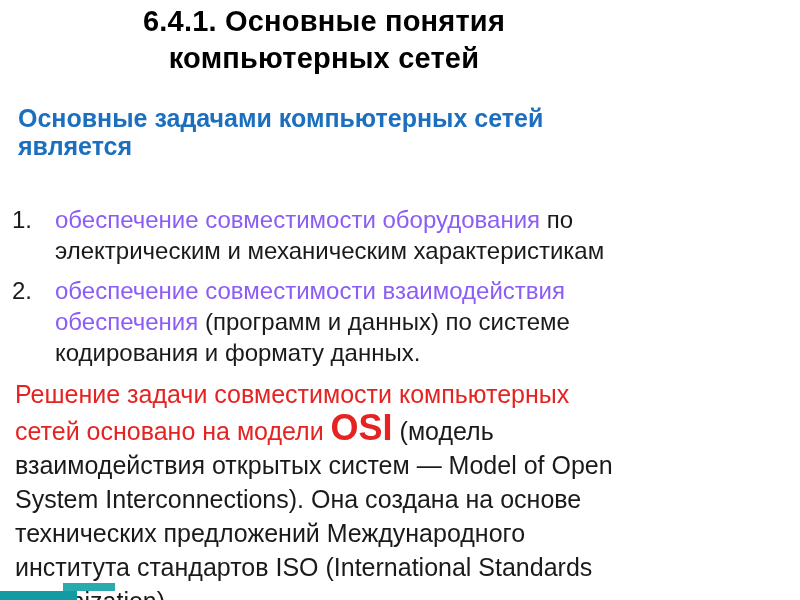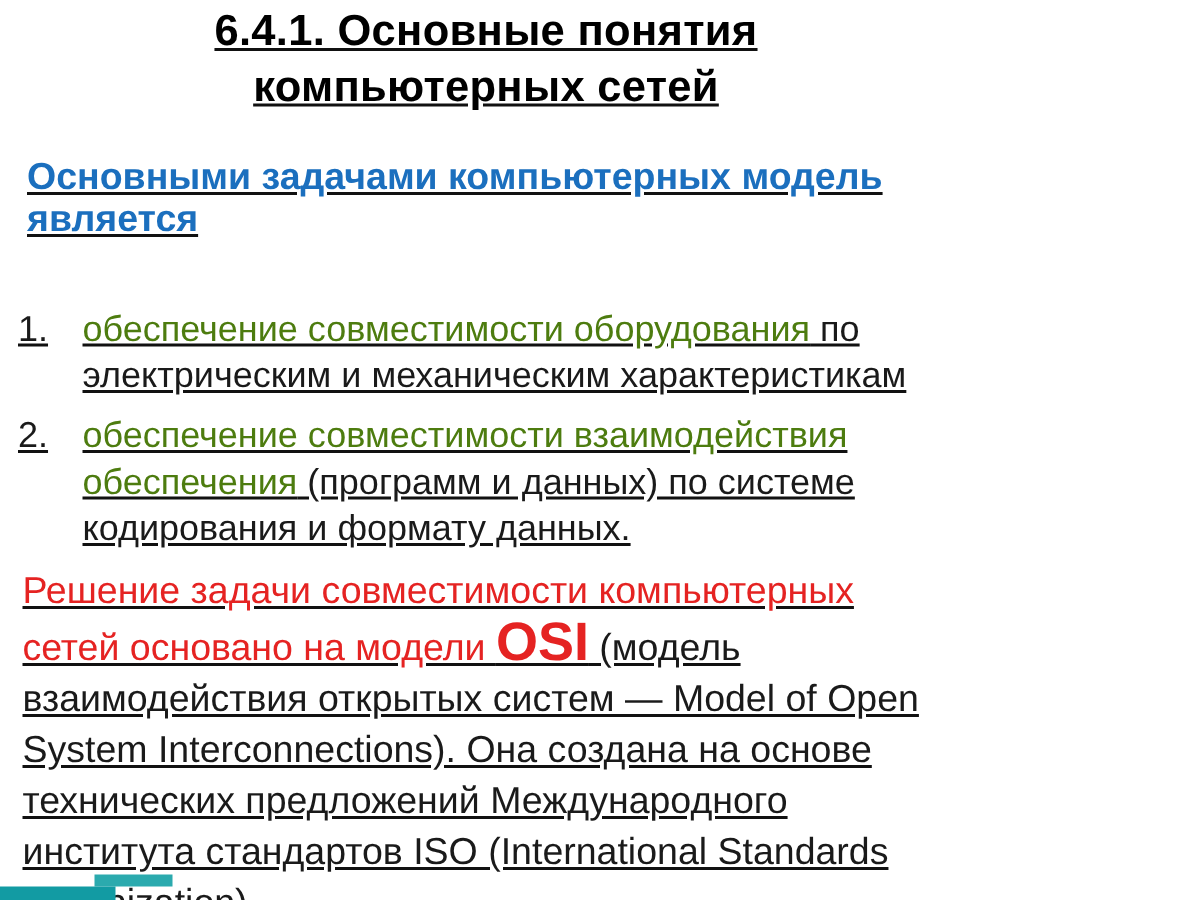--- a/index.html
+++ b/index.html
@@ -8,21 +8,20 @@
     background: #ffffff;
   }
   .slide {
     position: relative;
     width: 648px;
     height: 600px;
     background: #ffffff;
     overflow: hidden;
     font-family: "Liberation Sans", "DejaVu Sans", sans-serif;
     color: #111111;
-    text-decoration: underline;
   }
   .title {
     margin: 0;
     padding: 3px 62px 0 62px;
     text-align: center;
     font-size: 29px;
     line-height: 37px;
     font-weight: 700;
     color: #000000;
     letter-spacing: 0.2px;
@@ -46,21 +45,21 @@
     display: flex;
     margin-bottom: 9px;
   }
   .num {
     flex: 0 0 43px;
     color: #1a1a1a;
   }
   .task-text {
     flex: 1;
   }
-  .green { color: #4d7c0f; }
+  .green { color: #8b5cf6; }
   .para {
     margin: 7px 18px 0 15px;
     font-size: 25px;
     line-height: 34px;
     color: #1a1a1a;
   }
   .red { color: #e52322; }
   .osi {
     font-size: 36px;
     font-weight: 700;
@@ -84,21 +83,21 @@
     background: #129ba3;
   }
 </style>
 </head>
 <body>
 
 <div class="slide">
 
   <h1 class="title">6.4.1. Основные понятия компьютерных сетей</h1>
 
-  <h2 class="subtitle">Основными задачами компьютерных модель является</h2>
+  <h2 class="subtitle">Основные задачами компьютерных сетей является</h2>
 
   <ol class="tasks">
     <li class="task">
       <span class="num">1.</span>
       <span class="task-text"><span class="green">обеспечение совместимости оборудования</span><span> по электрическим и механическим характеристикам</span></span>
     </li>
     <li class="task">
       <span class="num">2.</span>
       <span class="task-text"><span class="green">обеспечение совместимости взаимодействия обеспечения</span><span> (программ и данных) по системе кодирования и формату данных.</span></span>
     </li>

